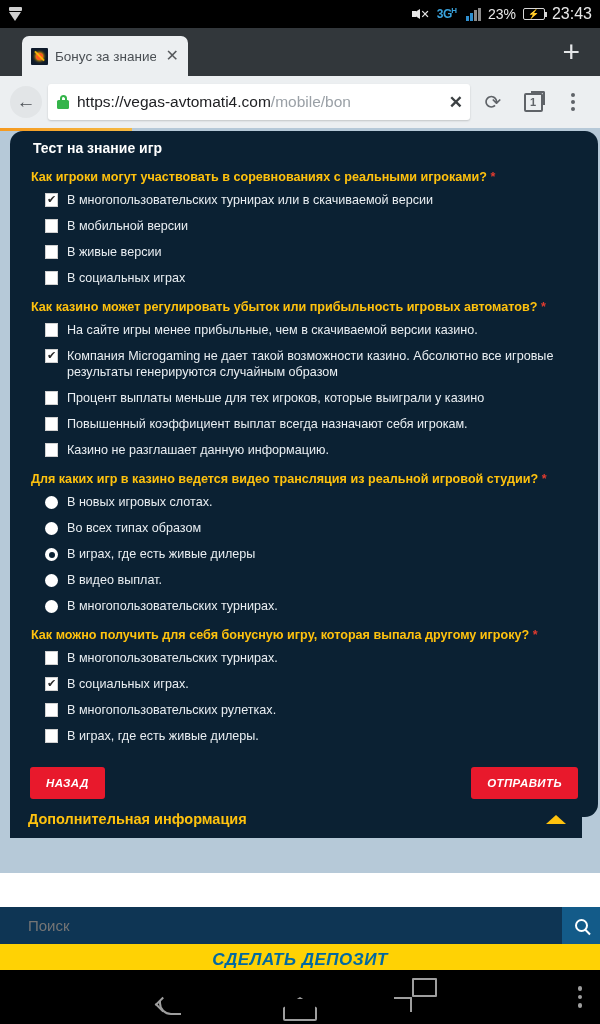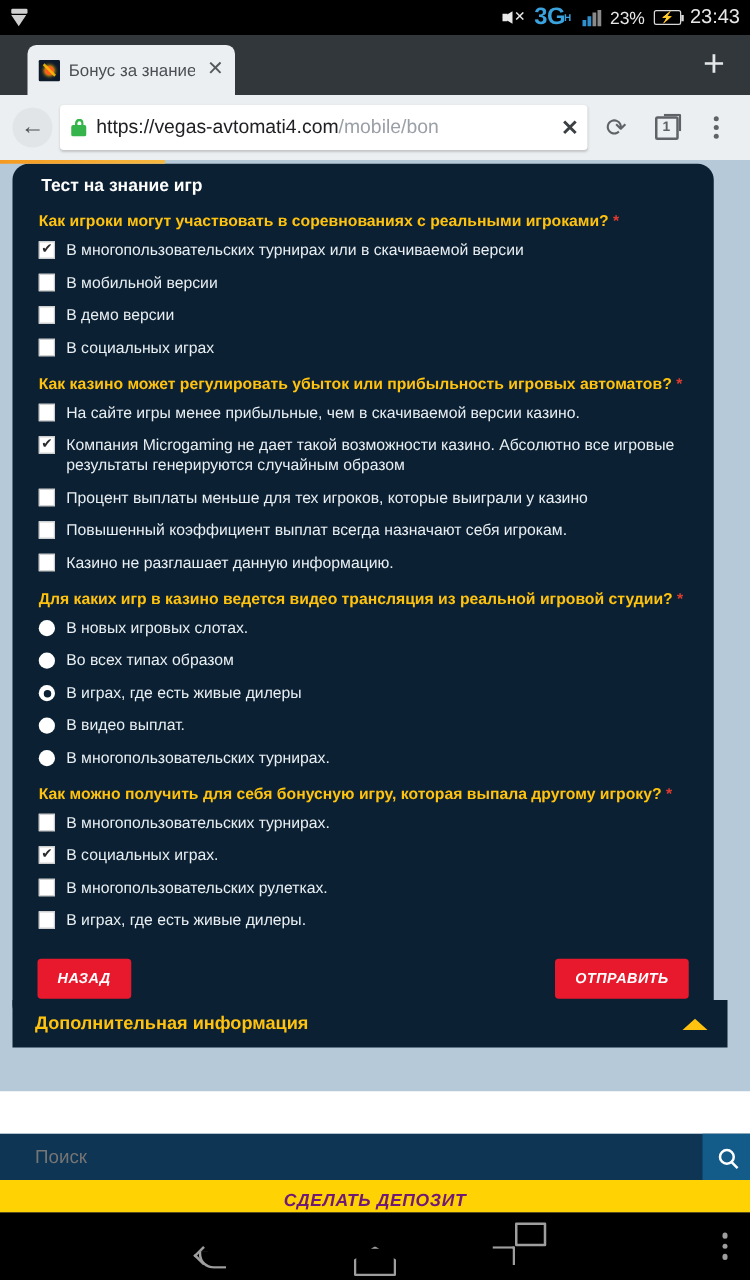--- a/index.html
+++ b/index.html
@@ -22,21 +22,21 @@
       background:#cfcfcf; border-radius:1px; }
   .dl-icon .tri{ position:absolute; top:6px; left:1px; width:0; height:0;
       border-left:6.5px solid transparent; border-right:6.5px solid transparent;
       border-top:9px solid #cfcfcf; }
   .mute{ display:flex; align-items:center; gap:1px; }
   .spk{ width:0;height:0; border-top:5px solid transparent; border-bottom:5px solid transparent;
         border-right:8px solid #e8e8e8; position:relative; }
   .spk:after{ content:""; position:absolute; left:0; top:-3px; width:4px; height:6px; background:#e8e8e8;}
   .xmark{ font-size:11px; color:#e8e8e8; line-height:1; }
   .net{ display:flex; align-items:flex-end; gap:1px; }
-  .net-label{ color:#3aa3dd; font-size:19px; font-weight:bold; letter-spacing:-.3px;}
+  .net-label{ color:#3aa3dd; font-size:12px; font-weight:bold; letter-spacing:-.3px;}
   .net-h{ color:#3aa3dd; font-size:8px; font-weight:bold; position:relative; top:-6px; left:-2px;}
   .bars{ display:flex; align-items:flex-end; gap:1px; height:13px; }
   .bars i{ display:block; width:3px; background:#2f8fcf; }
   .bars i:nth-child(1){height:5px;} .bars i:nth-child(2){height:8px;}
   .bars i:nth-child(3){height:11px; background:#8a8a8a;} .bars i:nth-child(4){height:13px; background:#8a8a8a;}
   .batt{ width:22px; height:12px; border:1.5px solid #d8d8d8; border-radius:2px; position:relative;
          display:flex; align-items:center; justify-content:center; }
   .batt:after{ content:""; position:absolute; right:-3px; top:3px; width:2px; height:5px; background:#d8d8d8;}
   .batt .bolt{ color:#4caf50; font-size:9px; line-height:1; }
   .pct{ font-size:14px; }
@@ -85,28 +85,28 @@
   .tabcount:before{ content:""; position:absolute; top:-4px; right:-4px; width:12px; height:12px;
       border:2px solid #5f6368; border-bottom:none; border-left:none; border-radius:0 2px 0 0;}
   .kebab{ display:flex; flex-direction:column; gap:3px; }
   .kebab i{ width:4px; height:4px; background:#5f6368; border-radius:50%; display:block;}
 
   
   .viewport{ position:absolute; left:0; top:128px; right:0; bottom:54px;
              background:#b6c9d8; overflow:hidden; }
   .loadbar{ position:absolute; left:0; top:0; height:3px; width:132px;
             background:linear-gradient(90deg,#f59a20,#f5b942); z-index:5; }
-  .panel{ position:absolute; left:10px; right:29px; top:3px;
+  .panel{ position:absolute; left:10px; right:2px; top:3px;
           background:#0b2133; padding:7px 11px 0 11px;border-radius:13px; }
   .form-title{ color:#ffffff; font-size:14px; font-weight:bold; padding:2px 0 0 12px; }
 
   .q{ color:#ffc20e; font-weight:bold; font-size:12.6px; margin:14px 0 7px 10px; }
   .q .req{ color:#e03b2f; font-weight:bold; }
 
-  .opt{ display:flex; align-items:flex-start; gap:9px; margin:0 0 9px 10px; }
+  .opt{ display:flex; align-items:flex-start; gap:9px; margin:0 0 9px 24px; }
   .opt .lbl{ color:#e9eef2; font-size:12.6px; line-height:16px; padding-top:1px; }
 
   .cbox{ width:13px; height:14px; background:#fff; border:1px solid #d0d0d0; flex:none;
          margin-top:2px; position:relative; }
   .cbox.on:after{ content:"✔"; position:absolute; left:1px; top:-2px;
                   font-size:11px; color:#2a2a2a; line-height:14px; }
   .rbox{ width:13px; height:13px; background:#fff; border-radius:50%; flex:none;
          margin-top:3px; position:relative; }
   .rbox.on{ background:#fff; }
   .rbox.on:after{ content:""; position:absolute; left:3.5px; top:3.5px;
@@ -130,21 +130,21 @@
   .searchbar input{ flex:1; background:transparent; border:none; outline:none;
        color:#8ba3b6; font-size:15px; padding-left:16px; font-family:"Liberation Sans", sans-serif;}
   .searchbtn{ width:38px; height:37px; background:#135b89; display:flex;
               align-items:center; justify-content:center; flex:none; }
   .mag{ width:13px; height:13px; border:2.2px solid #fff; border-radius:50%; position:relative; }
   .mag:after{ content:""; position:absolute; right:-5px; bottom:-3px; width:7px; height:2.2px;
               background:#fff; transform:rotate(45deg); }
   .deposit{ position:absolute; left:0; right:0; height:35px; background:#ffd204;
             display:flex; align-items:center; justify-content:center;
             border-bottom:4px solid #e0ab00; }
-  .deposit span{ color:#701a75; font-size:14px; font-weight:bold; font-style:italic;
+  .deposit span{ color:#0369a1; font-size:17px; font-weight:bold; font-style:italic;
                  letter-spacing:.5px; }
 
   
   .navbar{ position:absolute; left:0; bottom:0; width:600px; height:54px; background:#000;
            display:flex; align-items:center; }
   .nav-back{ position:absolute; left:155px; }
   .nav-home{ position:absolute; left:283px; }
   .nav-rec{  position:absolute; left:412px; }
   .nav-ov{   position:absolute; right:18px; display:flex; flex-direction:column; gap:4px; }
   .nav-ov i{ width:4.5px; height:4.5px; border-radius:50%; background:#9e9e9e; display:block;}
@@ -241,21 +241,21 @@
           <div class="opt">
             <span class="cbox on"></span>
             <span class="lbl">В многопользовательских турнирах или в скачиваемой версии</span>
           </div>
           <div class="opt">
             <span class="cbox"></span>
             <span class="lbl">В мобильной версии</span>
           </div>
           <div class="opt">
             <span class="cbox"></span>
-            <span class="lbl">В демо версии</span>
+            <span class="lbl">В живые версии</span>
           </div>
           <div class="opt">
             <span class="cbox"></span>
             <span class="lbl">В социальных играх</span>
           </div>
           <div class="q">Как казино может регулировать убыток или прибыльность игровых автоматов? <span class="req">*</span></div>
           <div class="opt">
             <span class="cbox"></span>
             <span class="lbl">На сайте игры менее прибыльные, чем в скачиваемой версии казино.</span>
           </div>

